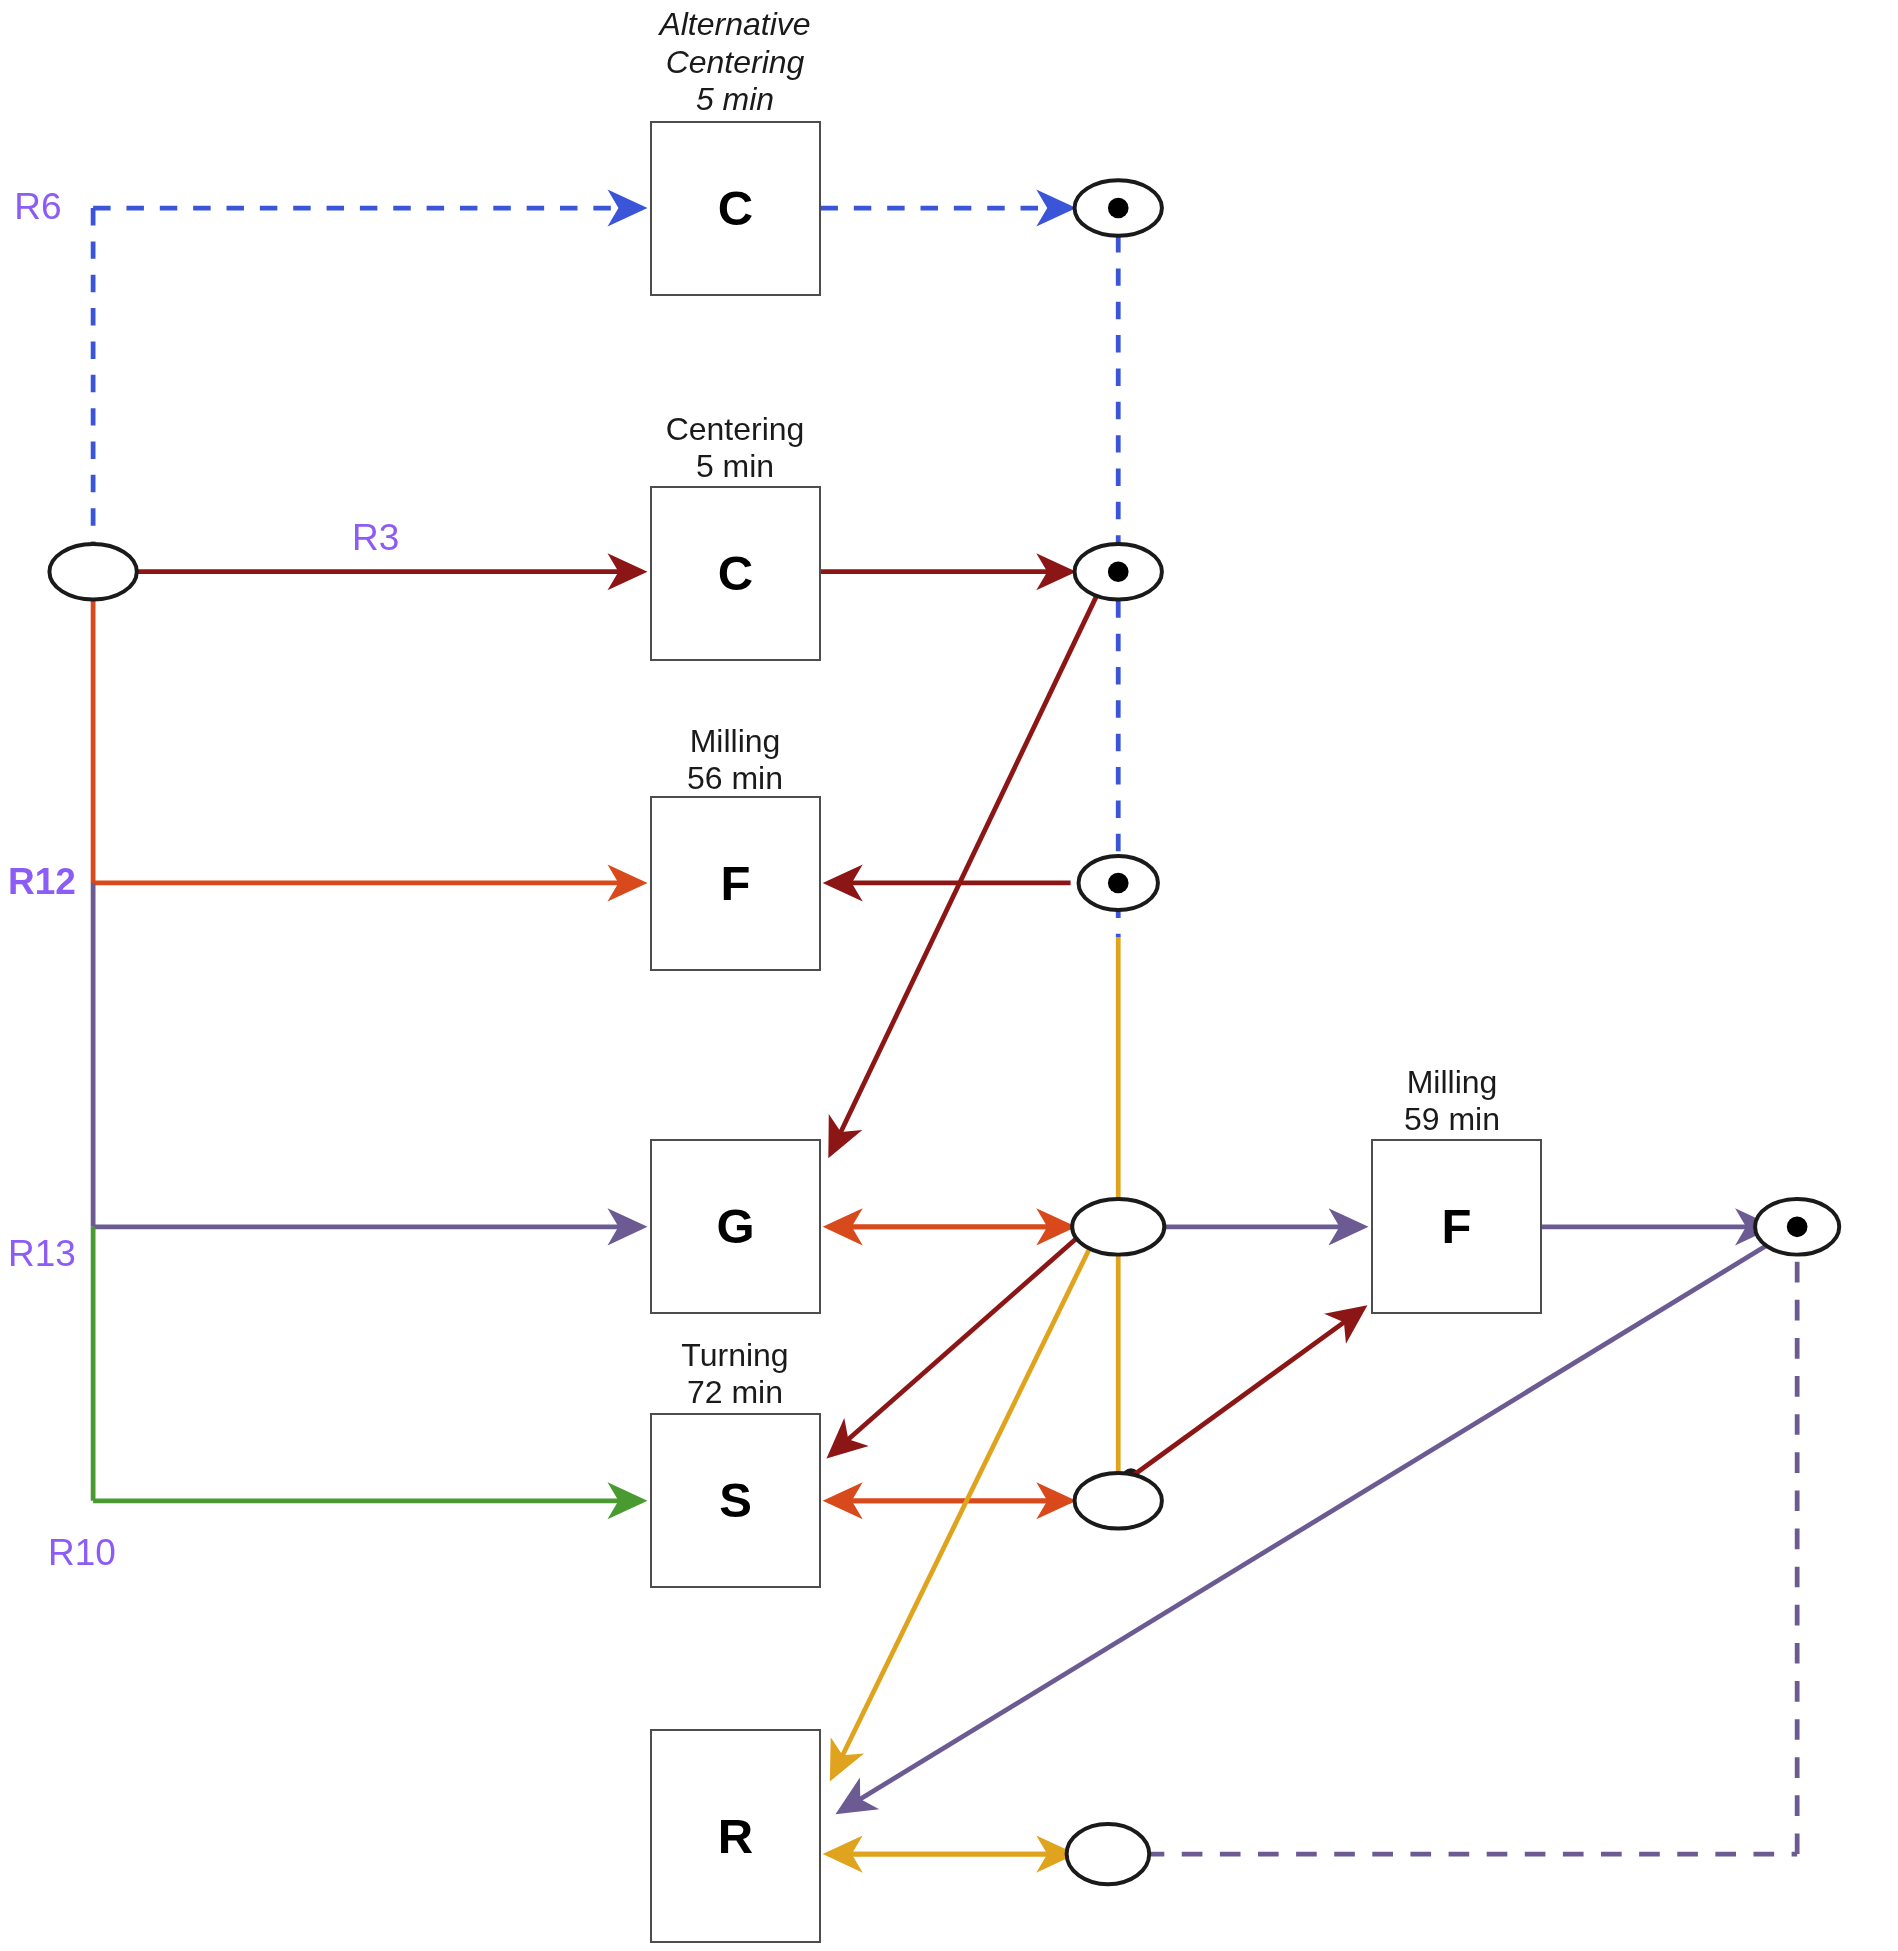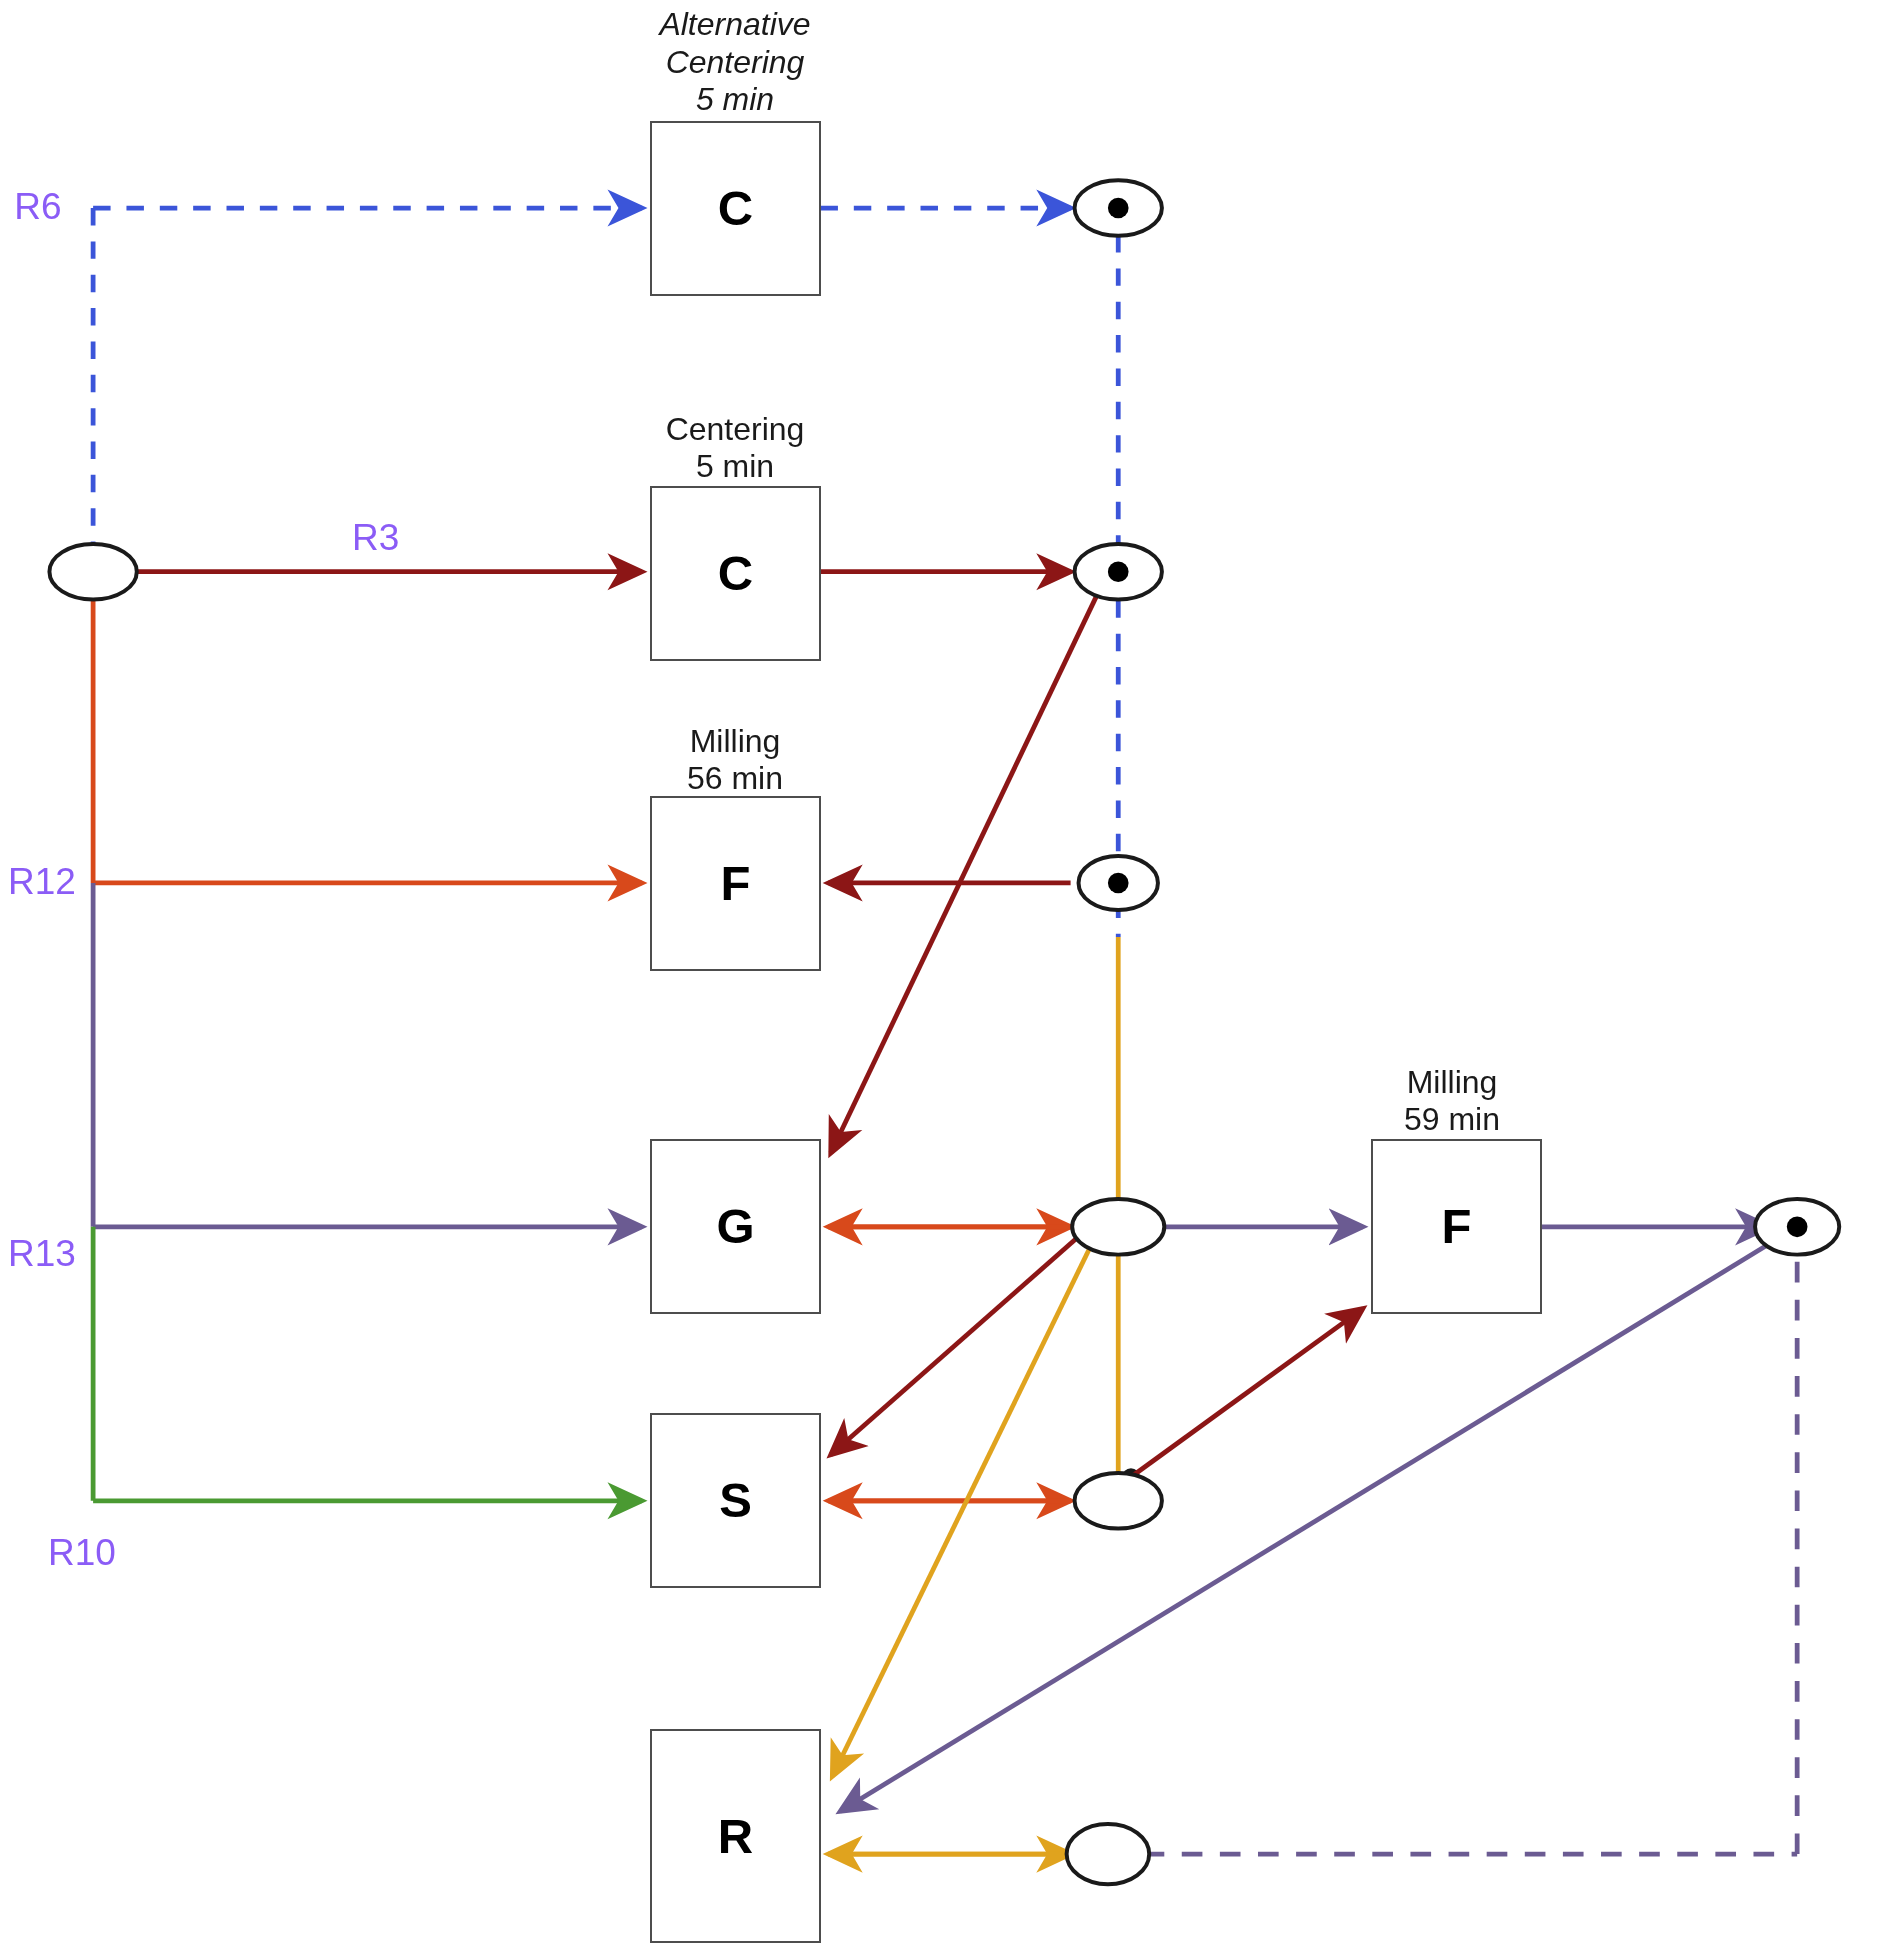--- a/index.html
+++ b/index.html
@@ -166,34 +166,36 @@
   <div class="caption" style="left:590px;top:723px;width:290px;">Milling
 56 min</div>
   <div class="nodebox" style="left:650px;top:796px;width:171px;height:175px;">
     <span class="glyph">F</span>
   </div>
 
   <div class="nodebox" style="left:650px;top:1139px;width:171px;height:175px;">
     <span class="glyph">G</span>
   </div>
 
+  <div class="caption" style="left:590px;top:1337px;width:290px;">Turning
+72 min</div>
   <div class="nodebox" style="left:650px;top:1413px;width:171px;height:175px;">
     <span class="glyph">S</span>
   </div>
 
   <div class="caption" style="left:1307px;top:1064px;width:290px;">Milling
 59 min</div>
   <div class="nodebox" style="left:1371px;top:1139px;width:171px;height:175px;">
     <span class="glyph">F</span>
   </div>
 
   <div class="nodebox" style="left:650px;top:1729px;width:171px;height:214px;">
     <span class="glyph">R</span>
   </div>
 
   <div class="rlabel" style="left:14.3px;top:188px;">R6</div>
   <div class="rlabel" style="left:352px;top:519px;">R3</div>
-  <div class="rlabel" style="left:8px;top:863px;">R12</div>
+  <div class="rlabel" style="left:8px;top:863px;font-weight:bold;">R12</div>
   <div class="rlabel" style="left:8px;top:1207px;margin-top:28px;">R13</div>
   <div class="rlabel" style="left:48px;top:1534px;">R10</div>
 
 </div>
 
 
 </body></html>

